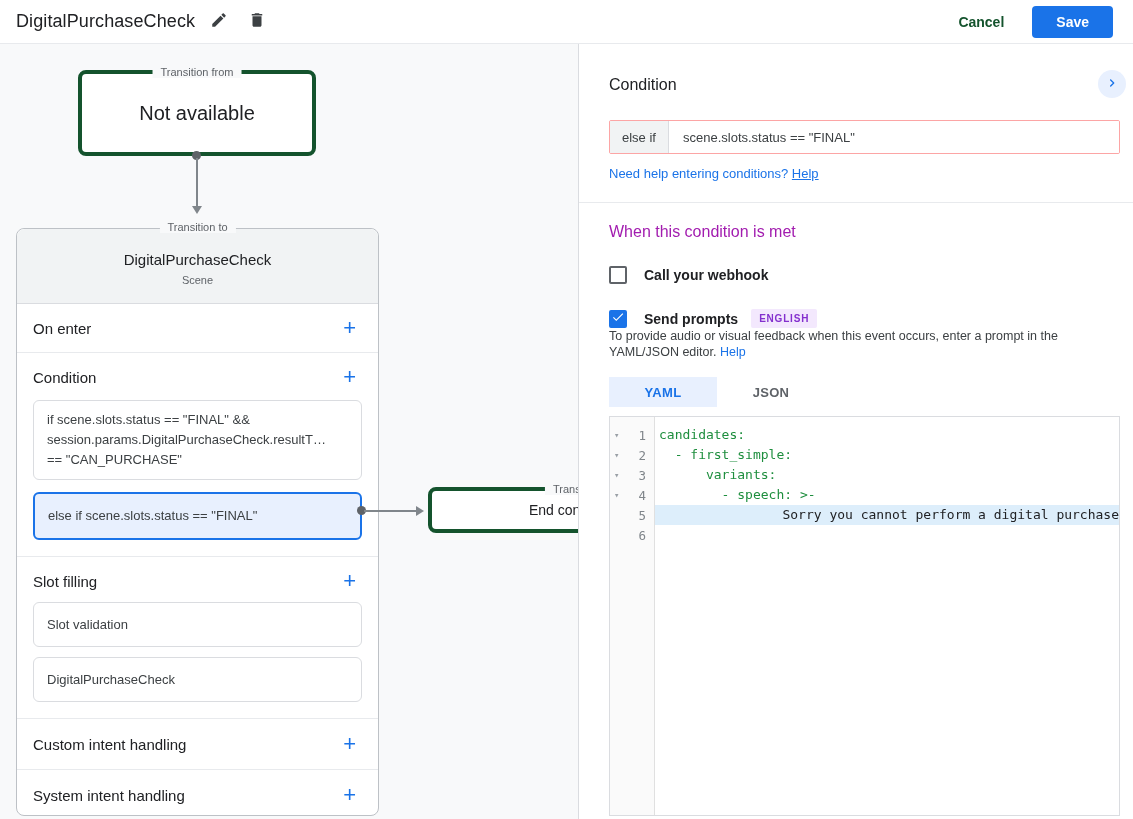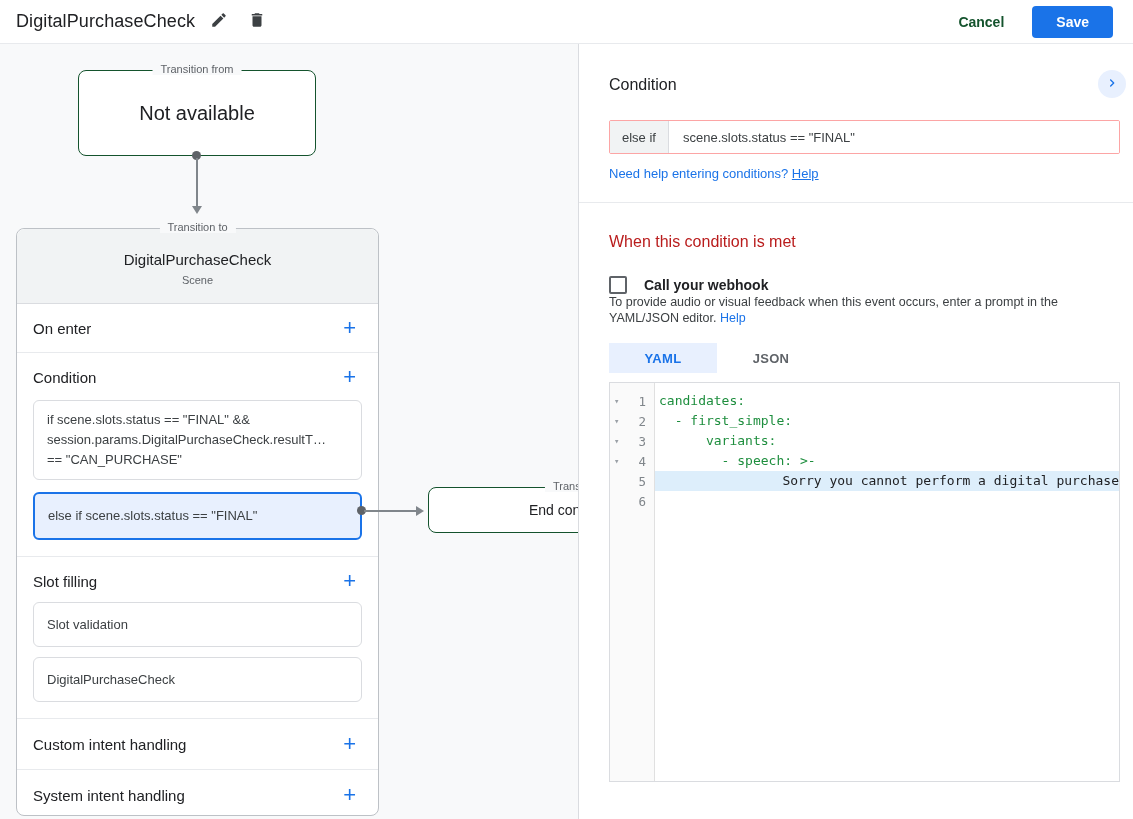--- a/index.html
+++ b/index.html
@@ -20,21 +20,21 @@
     font-size:14px; font-weight:bold; font-family:inherit; padding:8px 24px; cursor:pointer; margin-right:4px; }
 
   
   .main { position:relative; width:1133px; height:775px; background:#f8f9fa; }
 
   
   .canvas { position:absolute; inset:0; }
   .legend { position:absolute; top:-8px; left:50%; transform:translateX(-50%);
     background:#f8f9fa; padding:0 8px; font-size:11px; color:#5f6368; white-space:nowrap; }
 
-  .node { position:absolute; background:#fff; border:1px solid #14532d; border-radius:8px; }
+  .node { position:absolute; background:#fff; border:4px solid #14532d; border-radius:8px; }
   .node-from { left:78px; top:26px; width:238px; height:86px; }
   .node-from .node-content { display:flex; align-items:center; justify-content:center;
     height:100%; font-size:20px; color:#202124; }
   .node-end { left:428px; top:443px; width:310px; height:46px; }
   .node-end .node-content { display:flex; align-items:center; justify-content:center;
     height:100%; font-size:14px; color:#202124; }
 
   .dot { position:absolute; width:9px; height:9px; border-radius:50%; background:#5f6368; }
   .vline { position:absolute; width:2px; background:#80868b; }
   .hline { position:absolute; height:2px; background:#80868b; }
@@ -81,21 +81,21 @@
   .cond-prefix { background:#f1f3f4; border-right:1px solid #dadce0; padding:0 12px;
     display:flex; align-items:center; font-size:13px; color:#3c4043; white-space:nowrap; }
   .cond-value { flex:1; border:none; outline:none; padding:0 14px; font-size:13px;
     color:#3c4043; font-family:inherit; background:#fff; }
 
   .help-line { margin-top:12px; font-size:13px; color:#1a73e8; }
   .help-line a { color:#1a73e8; text-decoration:underline; cursor:pointer; }
 
   .panel-divider { border:none; border-top:1px solid #e8eaed; margin:21px -30px 0 -30px; }
 
-  .when-title { margin-top:30px; font-size:16px; font-weight:normal; color:#b91c1c; }
+  .when-title { margin-top:20px; font-size:16px; font-weight:normal; color:#a21caf; }
 
   .check-row { display:flex; align-items:center; margin-top:25px; cursor:pointer; }
   .checkbox { width:18px; height:18px; border:2px solid #5f6368; border-radius:2px;
     margin-right:17px; background:#fff; flex:none; }
   .checkbox.checked { background:#1a73e8; border-color:#1a73e8;
     display:flex; align-items:center; justify-content:center; }
   .checkbox.checked svg { width:14px; height:14px; fill:#fff; }
   .check-label { font-size:14px; font-weight:bold; color:#202124; }
   .lang-badge { margin-left:13px; background:#f3e8fd; color:#8430ce; font-size:10px;
     font-weight:bold; letter-spacing:.8px; padding:4px 8px; border-radius:2px; }
@@ -239,20 +239,31 @@
 
     <hr class="panel-divider">
 
     <h2 class="when-title">When this condition is met</h2>
 
     <div class="check-row">
       <span class="checkbox"></span>
       <span class="check-label">Call your webhook</span>
     </div>
 
+    <div class="check-row">
+      <span class="checkbox checked">
+        <span>
+          <svg viewBox="0 0 24 24" width="14" height="14" fill="#fff">
+              <path d="M9 16.2L4.8 12l-1.4 1.4L9 19 21 7l-1.4-1.4z"></path>
+            </svg>
+        </span>
+      </span>
+      <span class="check-label">Send prompts</span>
+      <span class="lang-badge">ENGLISH</span>
+    </div>
 
     <p class="prompt-desc"><span>To provide audio or visual feedback when this event occurs, enter a prompt in the YAML/JSON editor. </span><a>Help</a></p>
 
     <div class="tabs">
       <div class="tab active">YAML</div>
       <div class="tab">JSON</div>
     </div>
 
     <div class="editor">
       <div class="gutter">

